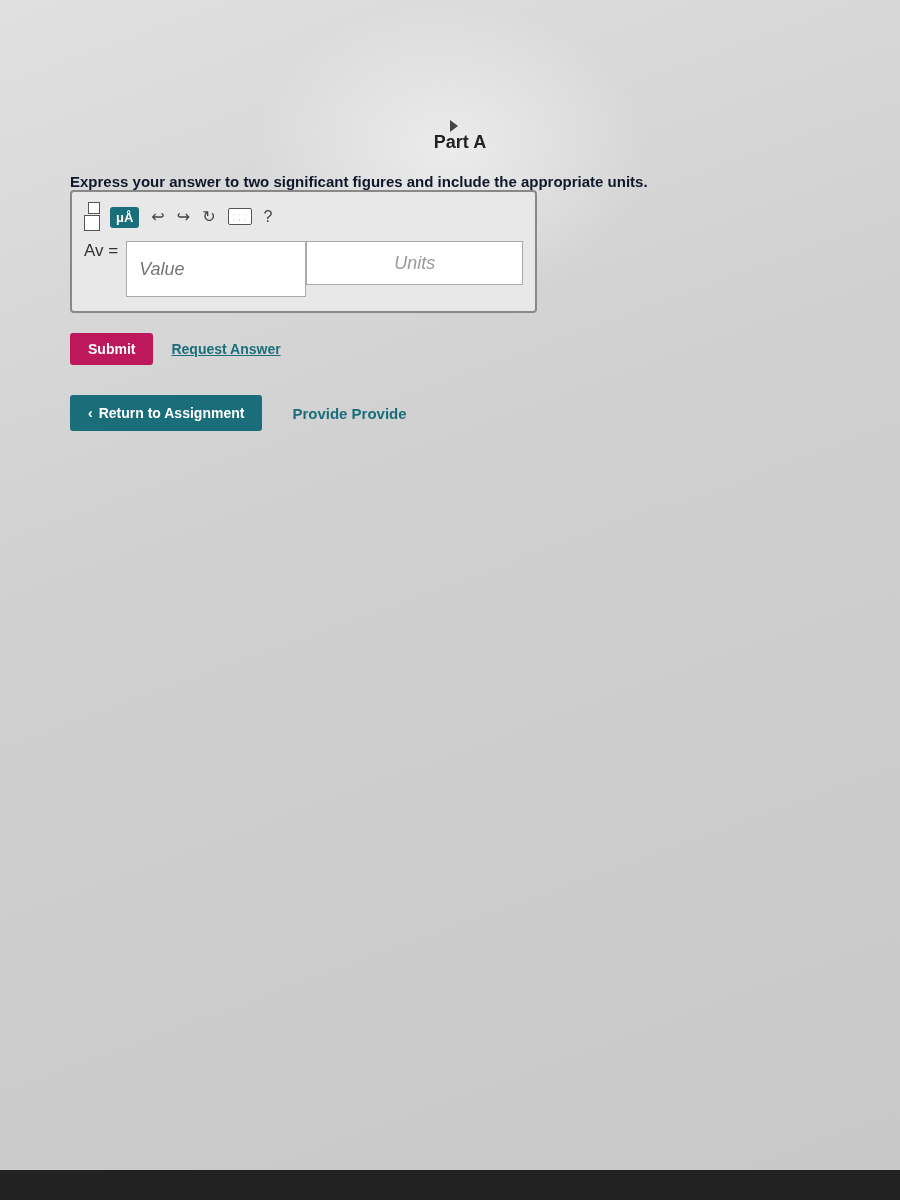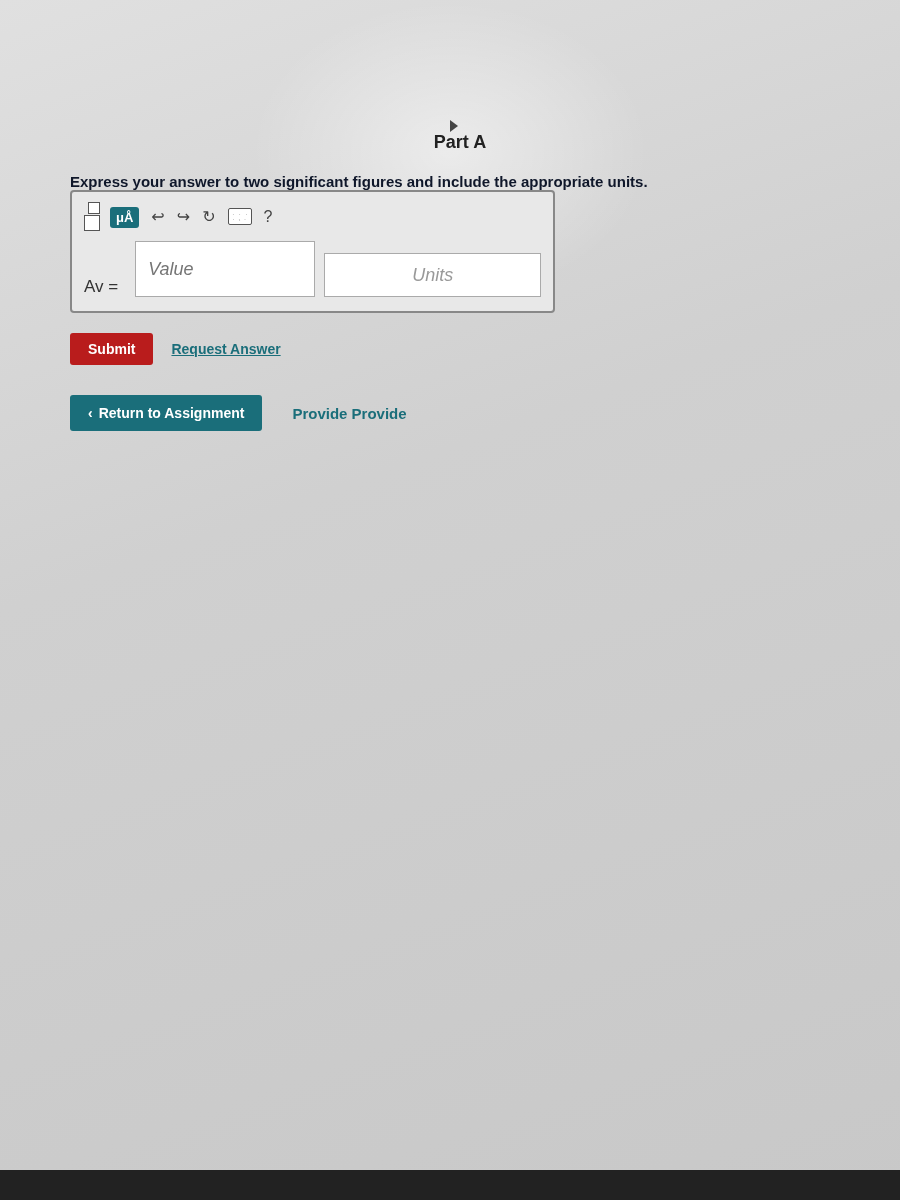--- a/index.html
+++ b/index.html
@@ -115,22 +115,22 @@
       color: white;
       font-size: 13px;
       font-weight: bold;
       padding: 3px 6px;
       border-radius: 3px;
       cursor: pointer;
     }
 
     .answer-row {
       display: flex;
-      align-items: flex-end;
-      gap: 9px;
+      align-items: flex-start;
+      gap: 0;
     }
 
     .av-label {
       font-size: 17px;
       color: #333;
       margin-right: 8px;
       white-space: nowrap;
     }
 
     .value-input {
@@ -160,21 +160,21 @@
     }
 
     .submit-row {
       display: flex;
       align-items: center;
       gap: 18px;
       margin-top: 6px;
     }
 
     .submit-btn {
-      background: #b91c1c;
+      background: #be185d;
       color: white;
       border: none;
       padding: 8px 18px;
       font-size: 14px;
       font-weight: bold;
       border-radius: 3px;
       cursor: pointer;
     }
 
     .request-answer-link {

